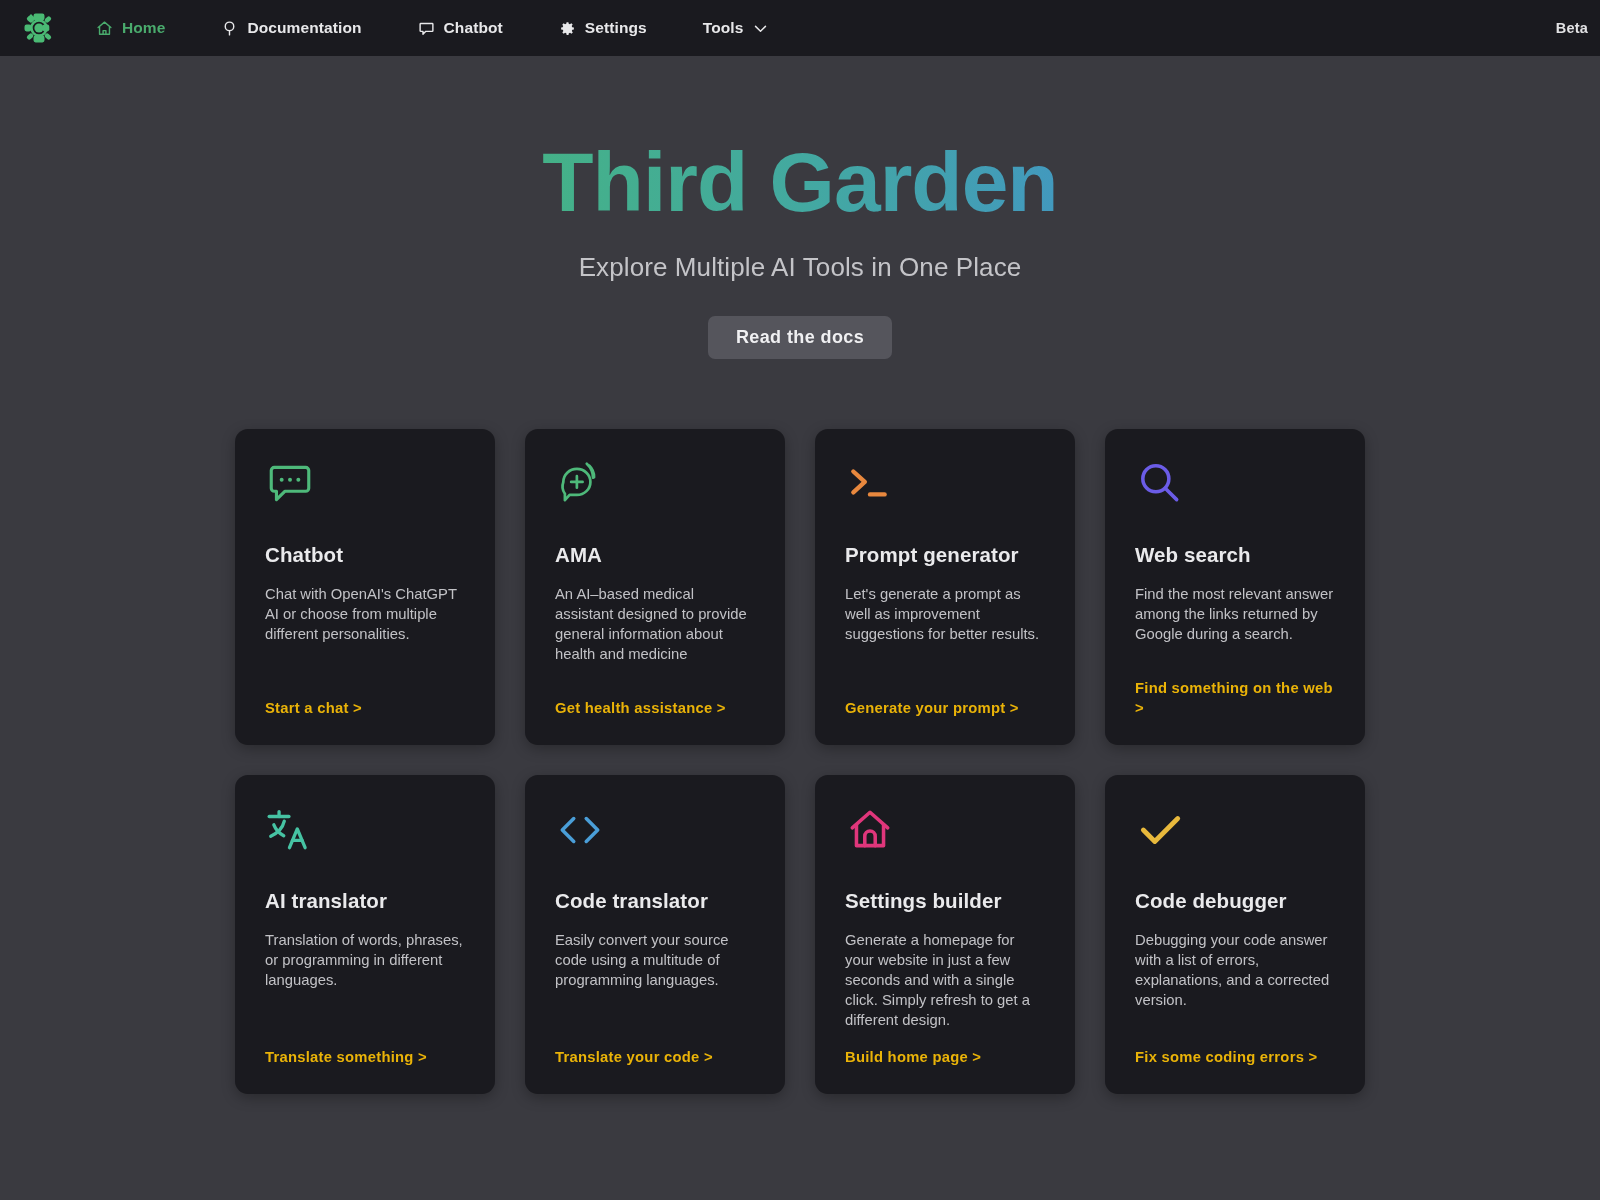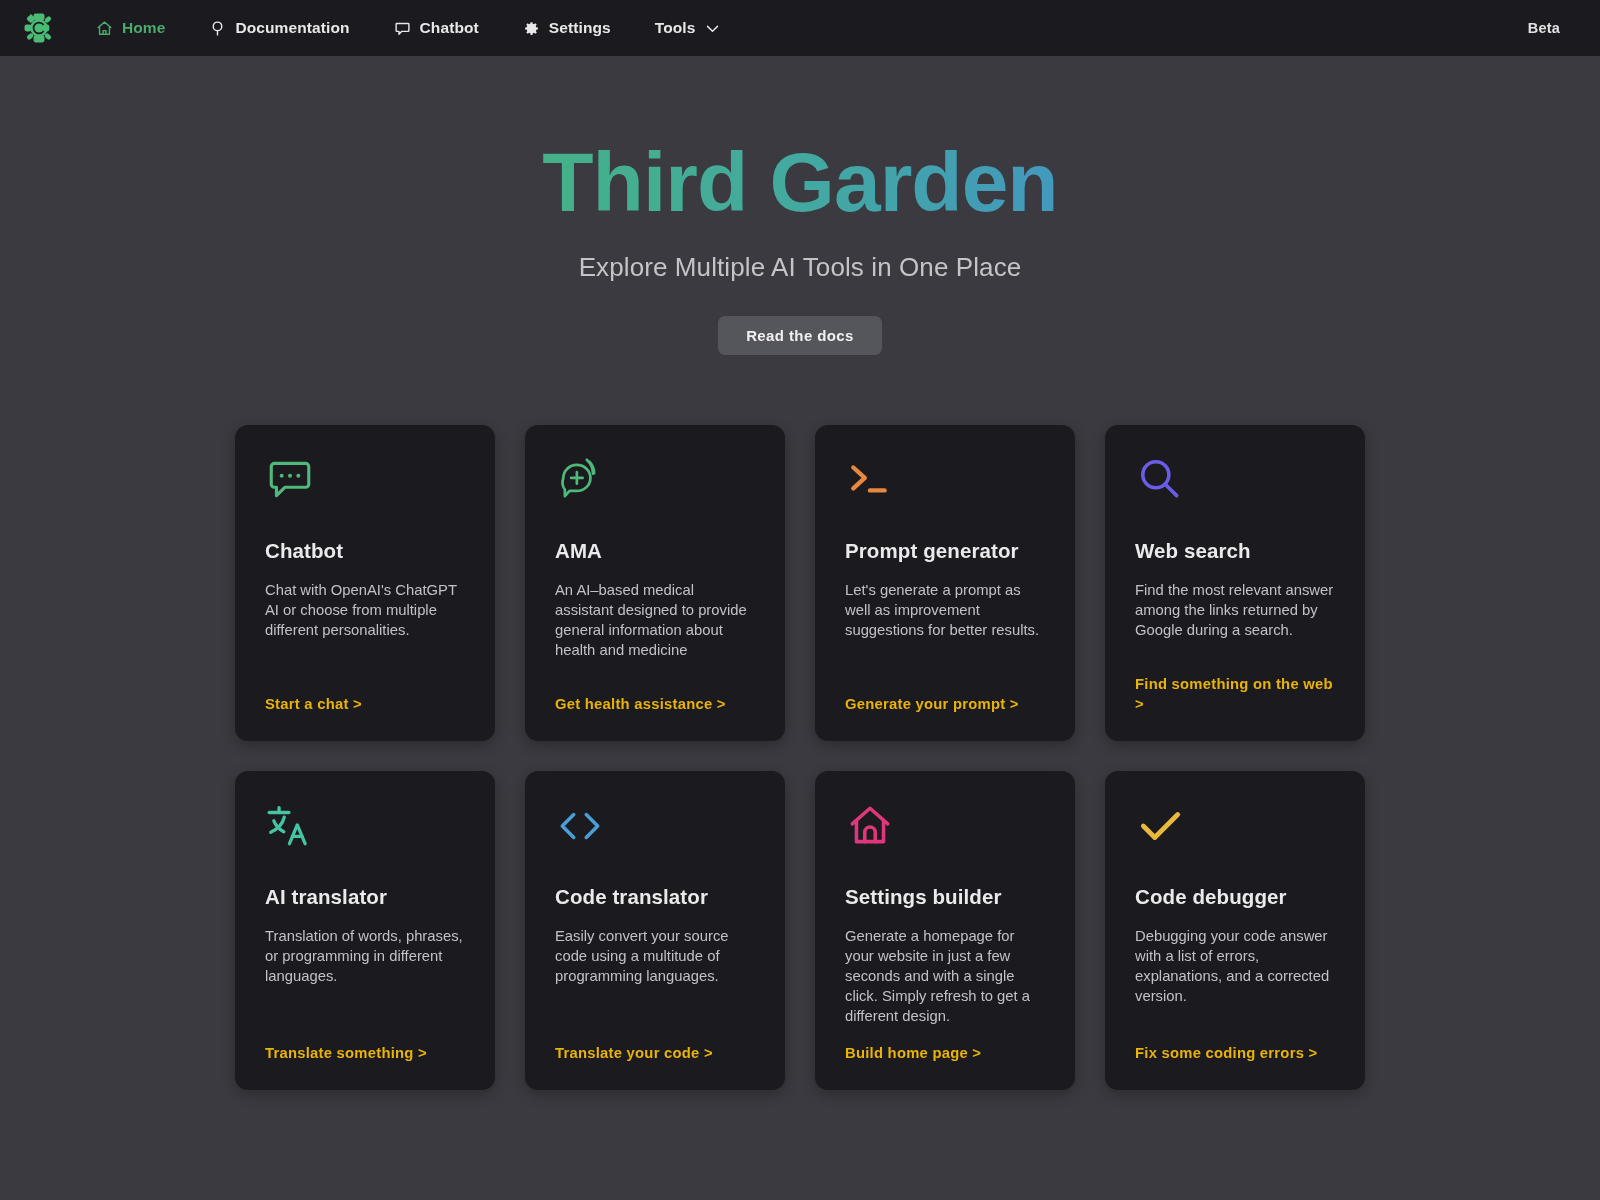--- a/index.html
+++ b/index.html
@@ -12,33 +12,33 @@
 
   
   .navbar{
     height:56px; width:100%;
     background:#1a1a1f;
     display:flex; align-items:center;
     padding:0 26px 0 22px;
     position:relative;
   }
   .logo{ width:34px; height:34px; flex:0 0 auto; margin-right:24px; display:flex; align-items:center; justify-content:center;}
-  .nav-items{ display:flex; align-items:flex-start; gap:0px; }
+  .nav-items{ display:flex; align-items:flex-start; gap:12px; }
   .nav-item{
     display:flex; align-items:center; gap:9px;
     padding:6px 16px; margin-right:12px;
     font-size:15.5px; font-weight:bold; color:#e8e8ea;
     cursor:pointer; white-space:nowrap;
     letter-spacing:.1px;
   }
   .nav-item.active{ color:#4aab6d; }
   .nav-item .ic{ display:flex; align-items:center; justify-content:center; width:17px; height:17px; }
   .nav-item .ic svg{ display:block; }
   .beta{
-    position:absolute; right:40px; top:50%; transform:translateY(-50%);
+    position:absolute; right:12px; top:50%; transform:translateY(-50%);
     font-size:14.5px; font-weight:bold; color:#e2e2e4; letter-spacing:.2px;
   }
 
   
   .hero{ text-align:center; padding-top:84px; }
   .hero-title{
     font-size:84px; font-weight:bold; line-height:1;
     background:linear-gradient(90deg,#4ec06f 0%,#45b47f 28%,#43a9a0 50%,#4293c9 72%,#4a8fe0 100%);
     -webkit-background-clip:text; background-clip:text;
     -webkit-text-fill-color:transparent; color:transparent;
@@ -49,21 +49,21 @@
     margin-top:28px;
     font-size:26px; color:#c4c4c8; font-weight:400;
     letter-spacing:.1px;
   }
   .hero-btn{
     margin:33px auto 0;
     display:inline-flex; align-items:center; justify-content:center;
     background:#55555c; color:#f0f0f2;
     border:none; border-radius:7px;
     padding:11px 28px;
-    font-size:15px; font-weight:bold; letter-spacing:.4px;
+    font-size:18px; font-weight:bold; letter-spacing:.4px;
     font-family:inherit; cursor:pointer;
   }
 
   
   .grid{
     width:1130px; margin:70px auto 0;
     display:grid;
     grid-template-columns:repeat(4,260px);
     gap:30px;
   }

